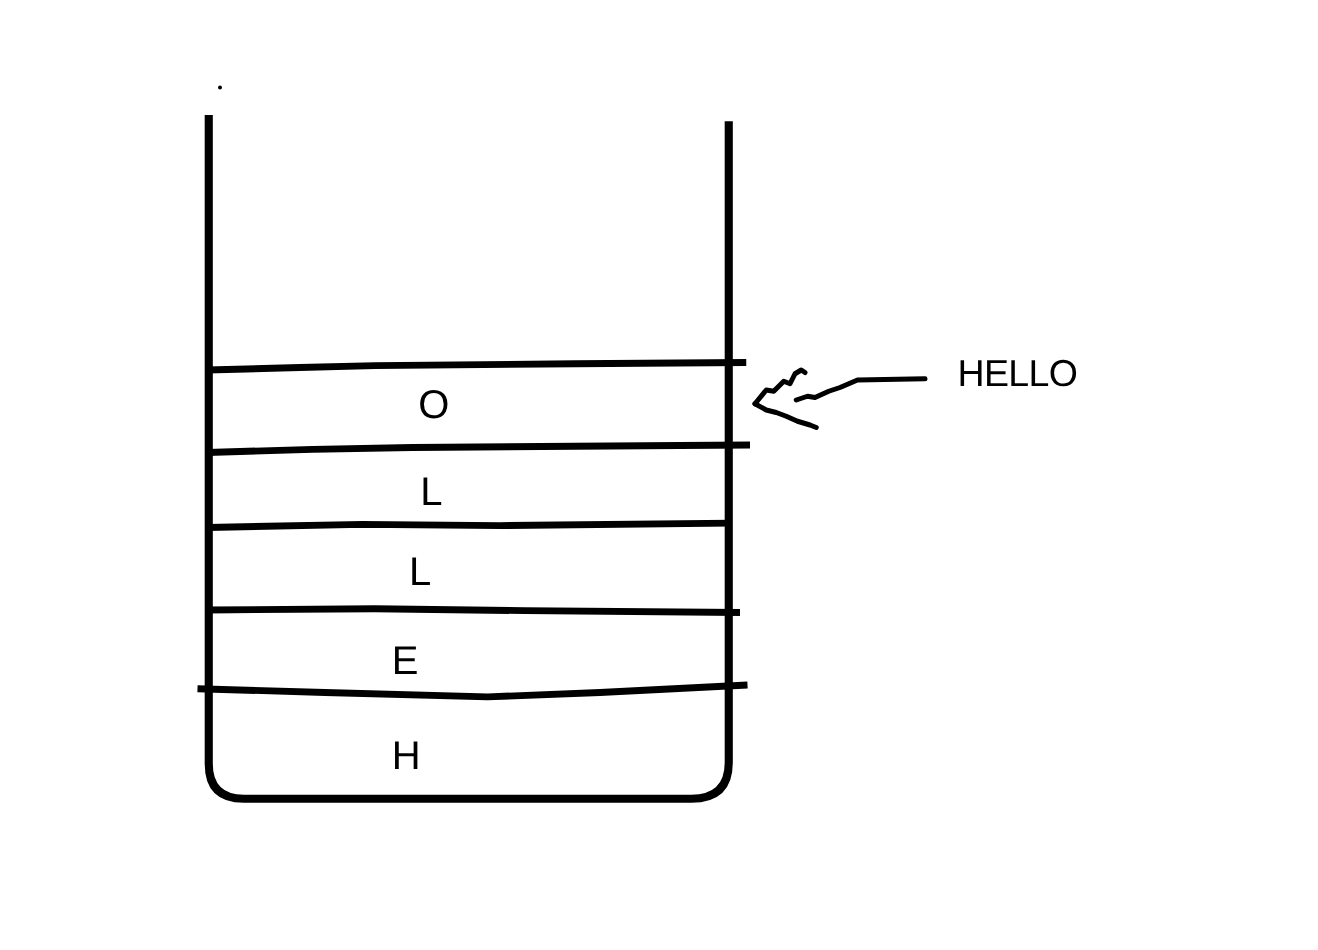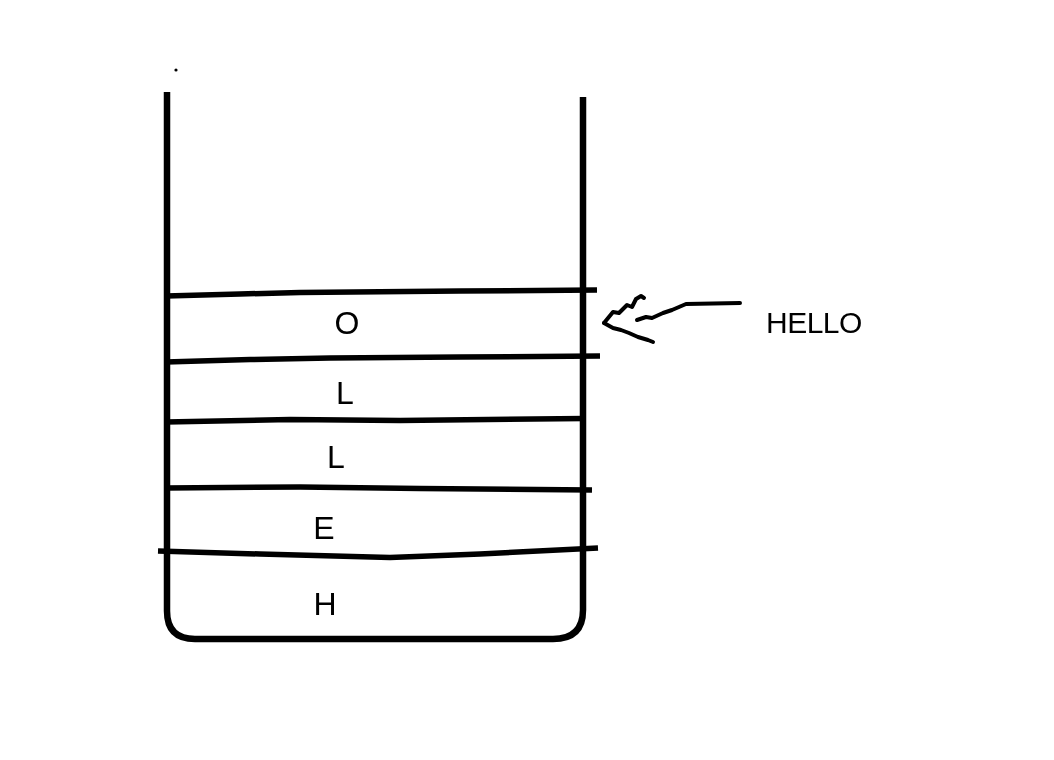--- a/index.html
+++ b/index.html
@@ -31,21 +31,20 @@
   .annotation-label {
     position: absolute;
     left: 766px;
     top: 300px;
     transform: translateY(-50%);
     font-size: 30px;
     letter-spacing: -0.5px;
     color: #000000;
     line-height: 1;
     white-space: nowrap;
-    margin-top: 23px;
   }
   .pos-o  { left: 347px; top: 323px; }
   .pos-l1 { left: 345px; top: 393px; }
   .pos-l2 { left: 336px; top: 457px; }
   .pos-e  { left: 324px; top: 528px; }
   .pos-h  { left: 325px; top: 604px; }
 </style>
 </head>
 <body>
 

